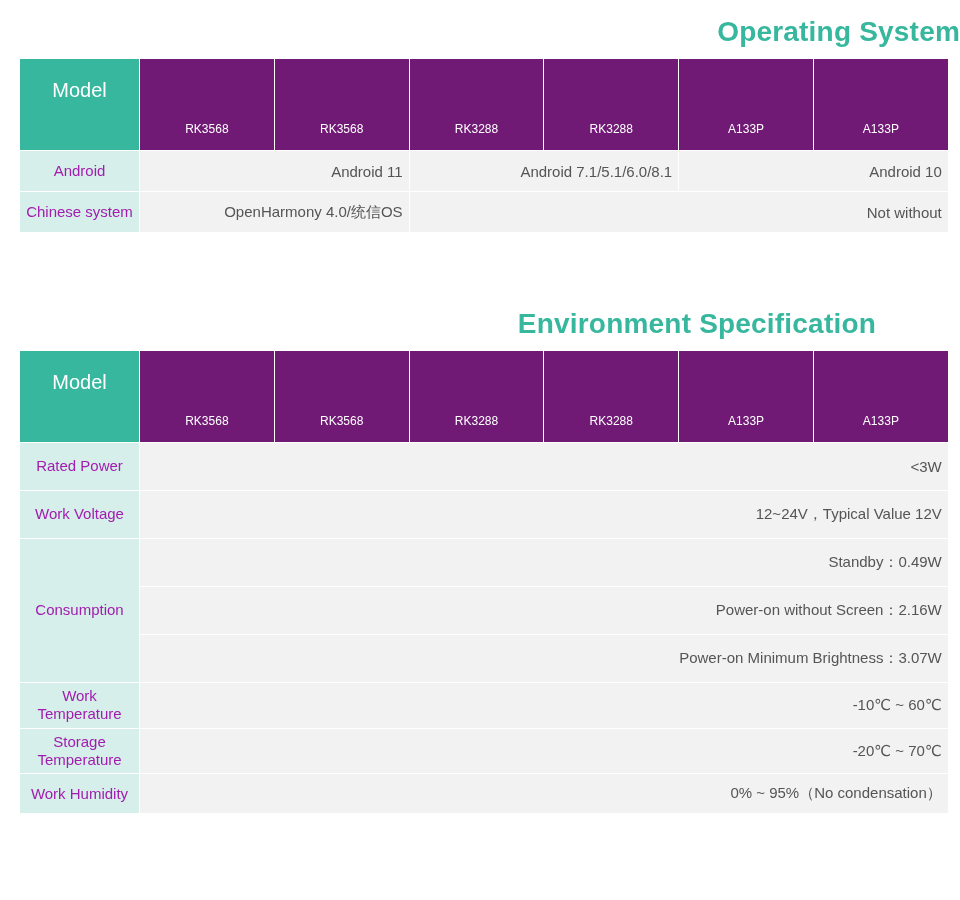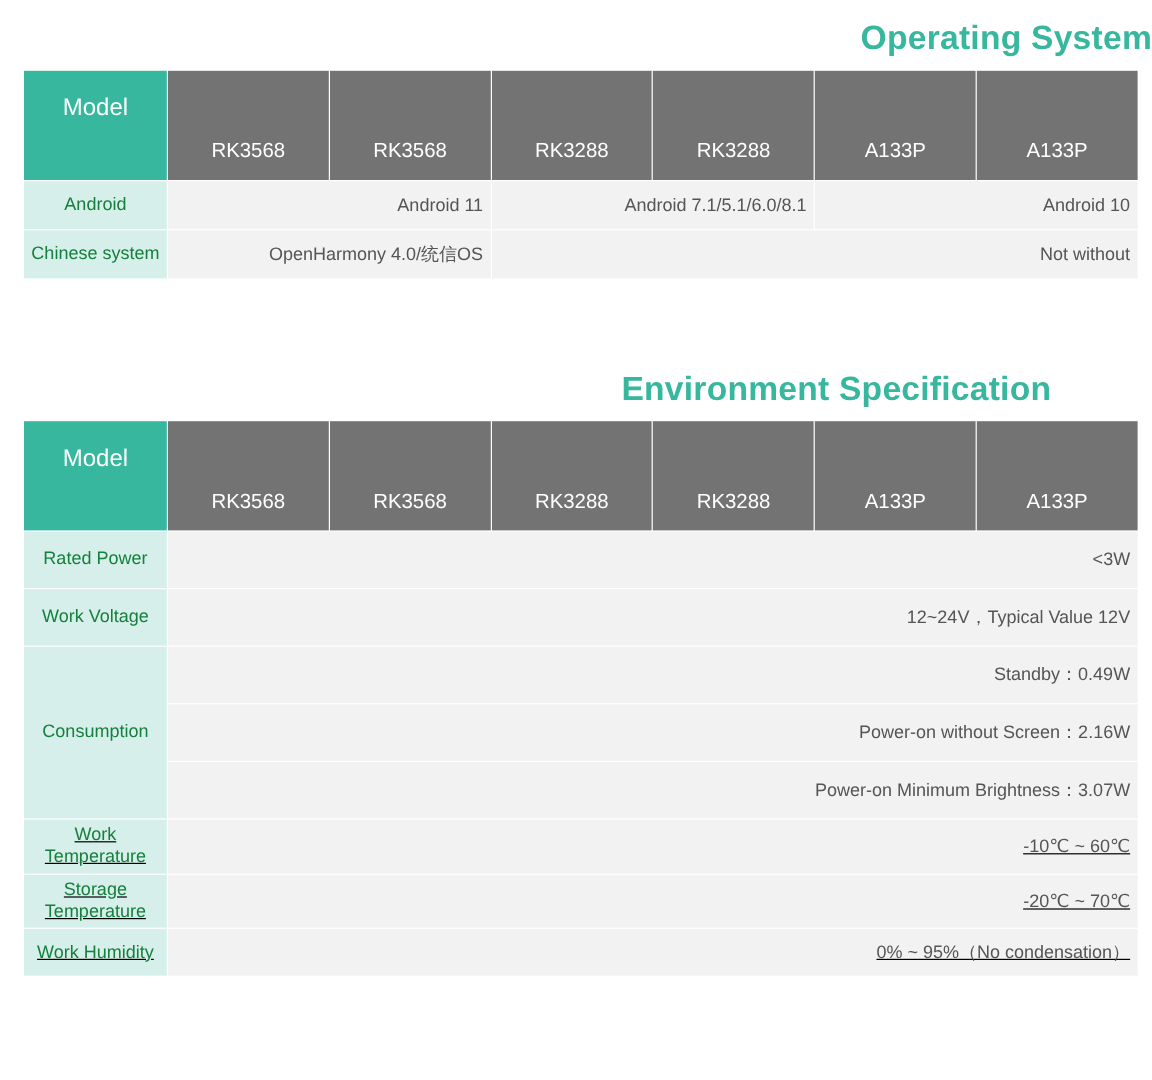--- a/index.html
+++ b/index.html
@@ -43,25 +43,25 @@
   }
 
   #table-os  { top: 58px; }
   #table-env { top: 350px; }
 
   .spec-table col.c-label { width: 119px; }
   .spec-table col.c-data  { width: 133.8px; }
 
   
   .hdr-cell {
-    background: #737373;
+    background: #701a75;
     color: #ffffff;
     text-align: center;
     vertical-align: bottom;
-    font-size: 17px;
+    font-size: 12px;
     font-weight: 400;
     padding: 0 2px 14px 2px;
     height: 62px;
     border: 0;
   }
 
   .hdr-model {
     background: #37b79d;
     color: #ffffff;
     text-align: center;
@@ -69,21 +69,21 @@
     font-size: 20px;
     font-weight: 400;
     padding: 0 2px 29px 2px;
     height: 62px;
     border: 0;
   }
 
   
   .lbl-cell {
     background: #d6efea;
-    color: #15803d;
+    color: #a21caf;
     text-align: center;
     vertical-align: middle;
     font-size: 15px;
     font-weight: 400;
     line-height: 1.22;
     padding: 4px 3px;
     border: 0;
   }
 
   .val-cell {
@@ -93,21 +93,21 @@
     vertical-align: middle;
     font-size: 15px;
     font-weight: 400;
     padding: 6px 6px;
     border: 0;
   }
 
   .r-os   { height: 40px; }
   .r-env  { height: 47px; }
   .r-cons { height: 47px; }
-  .r-tmp  { height: 39px; text-decoration: underline; }
+  .r-tmp  { height: 39px; }
 </style>
 </head>
 <body>
 
 <div class="page">
 
   <div class="section-title" id="title-os">Operating System</div>
 
   <table class="spec-table" id="table-os">
     <colgroup>

